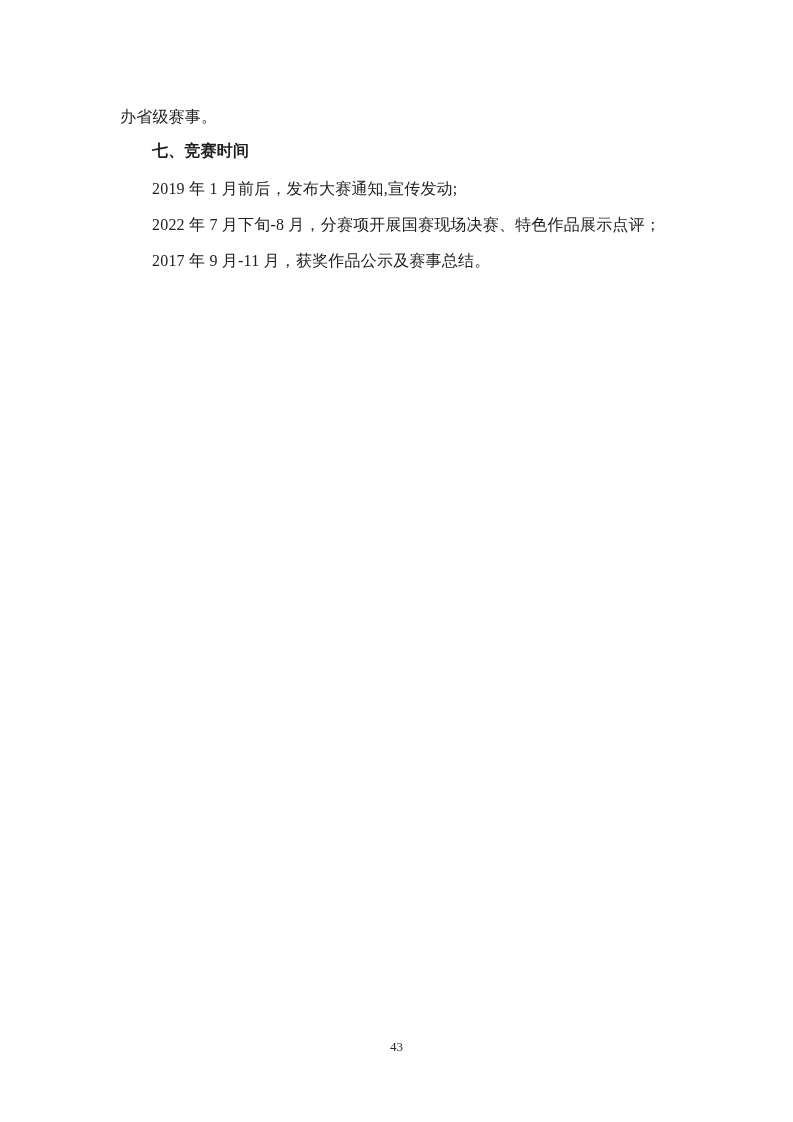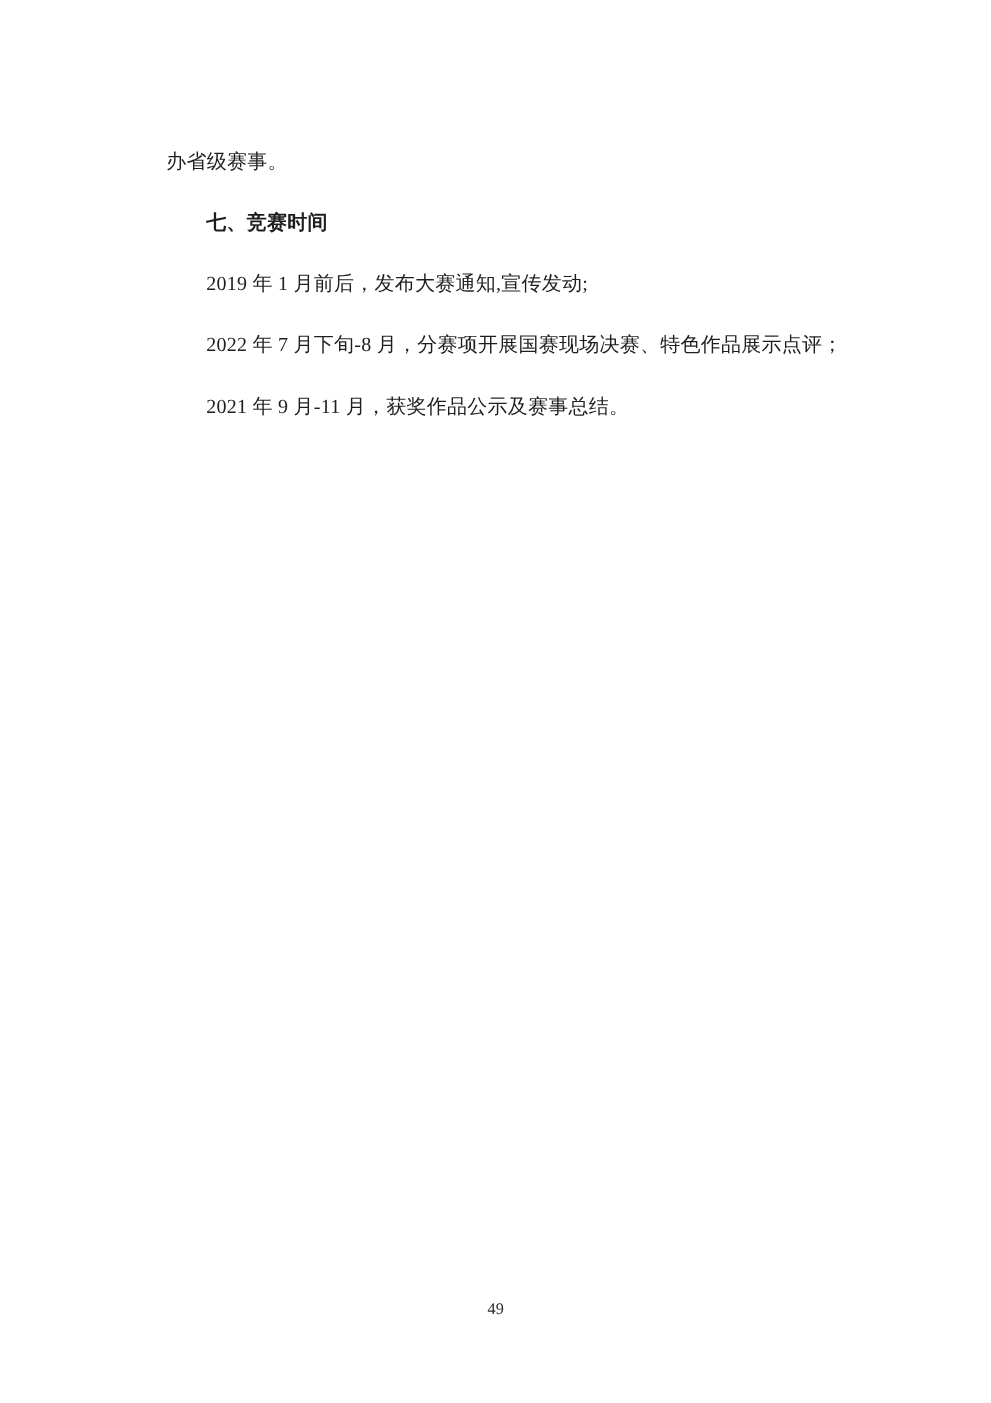--- a/index.html
+++ b/index.html
@@ -22,36 +22,36 @@
     height: 1122px;
     background: #ffffff;
   }
   .doc-body {
     position: absolute;
     left: 119px;
     top: 98px;
     width: 570px;
   }
   .doc-body p {
-    margin: 14px;
+    margin: 1px;
     font-size: 16px;
     line-height: 35px;
     text-align: justify;
     letter-spacing: 0.2px;
   }
   p.para-indent {
     text-indent: 2em;
   }
   p.para-noindent {
     text-indent: 0;
   }
   p.section-heading {
     text-indent: 2em;
     font-weight: bold;
-    font-family: Liberation Sans, sans-serif;
+    font-family: Liberation Mono, monospace;
     text-align: left;
   }
   .page-footer {
     position: absolute;
     left: 0;
     top: 1038px;
     width: 793px;
     text-align: center;
     font-size: 13px;
     line-height: 18px;
@@ -61,18 +61,18 @@
 </head>
 <body>
 
 <div class="page">
   <div class="doc-body">
 
   <p class="para-noindent">办省级赛事。</p>
       <p class="section-heading">七、竞赛时间</p>
       <p class="para-indent">2019 年 1 月前后，发布大赛通知,宣传发动;</p>
       <p class="para-indent">2022 年 7 月下旬-8 月，分赛项开展国赛现场决赛、特色作品展示点评；</p>
-      <p class="para-indent">2021 年 9 月-11 月，获奖作品公示及赛事总结。</p>
+      <p class="para-indent">2017 年 9 月-11 月，获奖作品公示及赛事总结。</p>
     </div>
   <div class="page-footer">
-    <span>49</span>
+    <span>43</span>
   </div>
 </div>
 
 </body></html>

